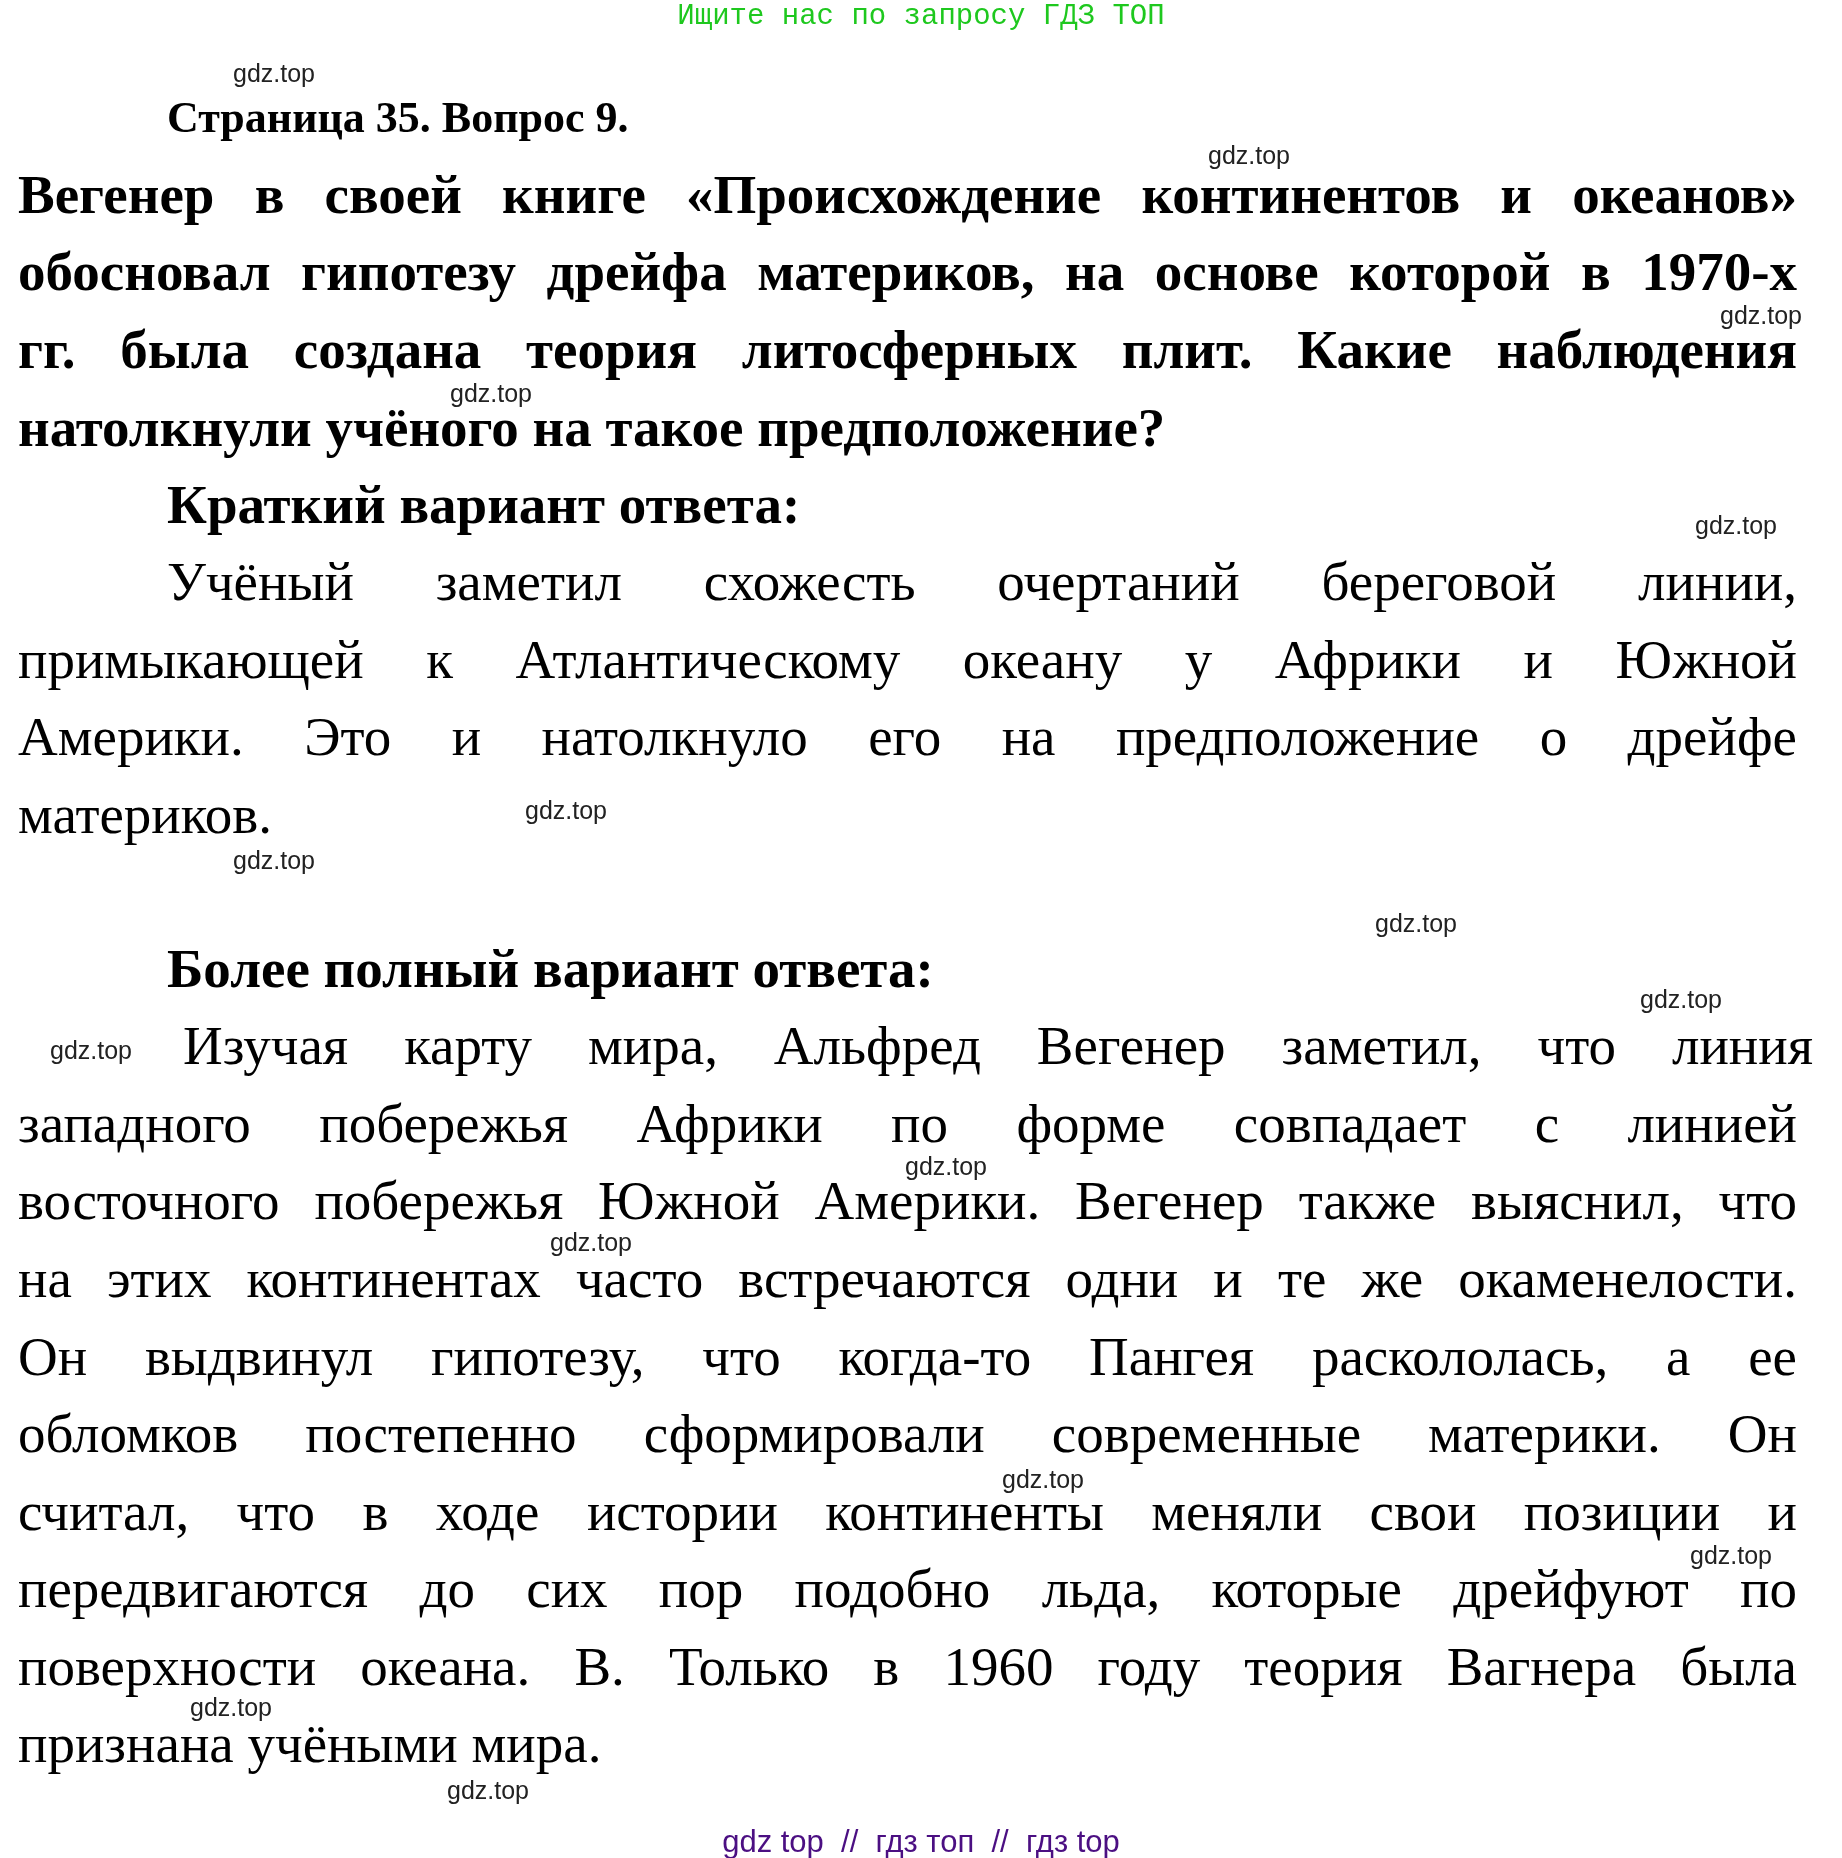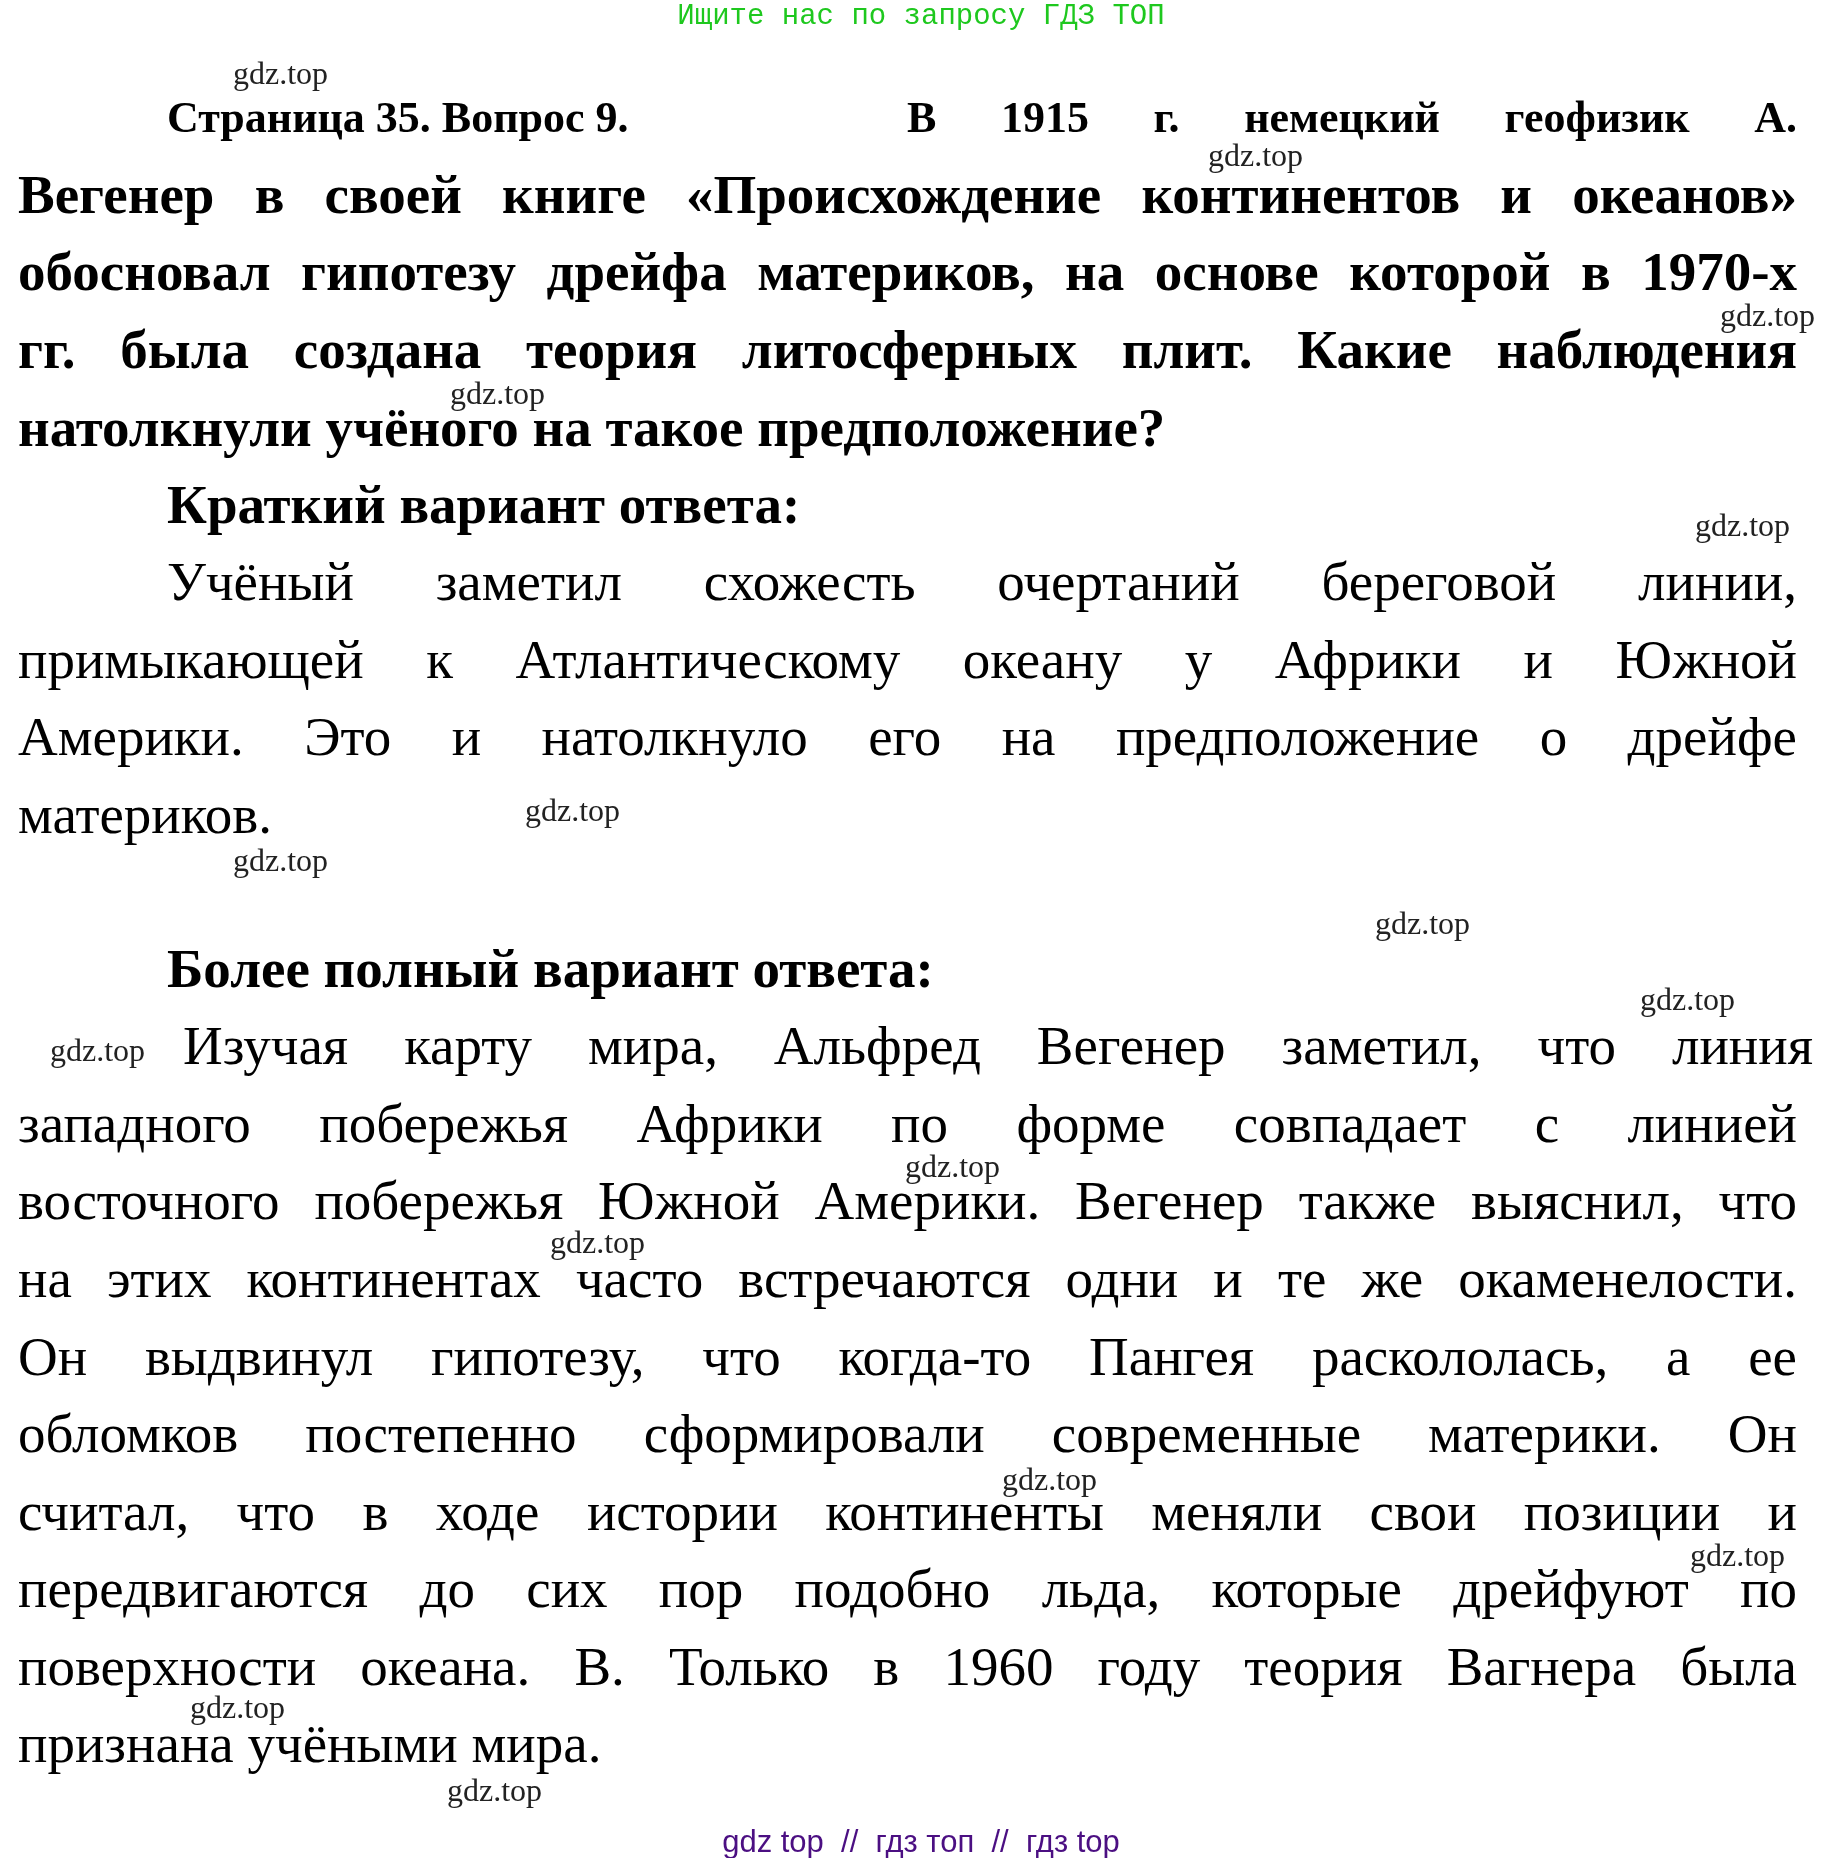--- a/index.html
+++ b/index.html
@@ -16,41 +16,40 @@
       text-align: justify; text-align-last: justify;
     }
     .line.bold { font-weight: bold; }
     .line.last { text-align-last: left; }
     .heading {
       position: absolute; left: 167px;
       font-family: "Liberation Serif", serif; font-weight: bold; font-size: 55px; line-height: 64px; color: #000;
       white-space: nowrap;
     }
     .wm {
-      position: absolute; font-family: Liberation Serif, serif; font-size: 32px; color: #222;
+      position: absolute; font-family: Liberation Sans, sans-serif; font-size: 25px; color: #222;
       line-height: 30px; white-space: nowrap;
     }
     .footer {
       position: absolute; left: 0; top: 1824px; width: 1842px; text-align: center;
       font-family: "Liberation Sans", sans-serif; font-size: 31px; color: #4b0f82; line-height: 36px;
       white-space: pre;
     }
     .title-row { position: absolute; left: 167px; top: 86px; width: 1630px; height: 64px;
       font-family: "Liberation Serif", serif; font-weight: bold; font-size: 44px; line-height: 64px; color:#000; white-space: nowrap; }
     .title-row .q-label { position: absolute; left: 0; top: 0; }
     .title-row .q-start { position: absolute; left: 740px; right: 0; top: 0; text-align: justify; text-align-last: justify; }
   </style>
 </head>
 <body>
 
 <div class="top-banner">Ищите нас по запросу ГДЗ ТОП</div>
 
 <div class="title-row">
   <span class="q-label">Страница 35. Вопрос 9.</span>
-  <span class="q-start">В 1915 г. немецкий геофизик А.</span>
 </div>
 
 <div class="line bold" style="top:163px">Вегенер в своей книге «Происхождение континентов и океанов»</div>
 <div class="line bold" style="top:240px">обосновал гипотезу дрейфа материков, на основе которой в 1970-х</div>
 <div class="line bold" style="top:318px">гг. была создана теория литосферных плит. Какие наблюдения</div>
 <div class="line bold last" style="top:396px">натолкнули учёного на такое предположение?</div>
 
 <div class="heading" style="top:473px">Краткий вариант ответа:</div>
 
 <div class="line" style="top:550px; left:167px; width:1630px;">Учёный заметил схожесть очертаний береговой линии,</div>

